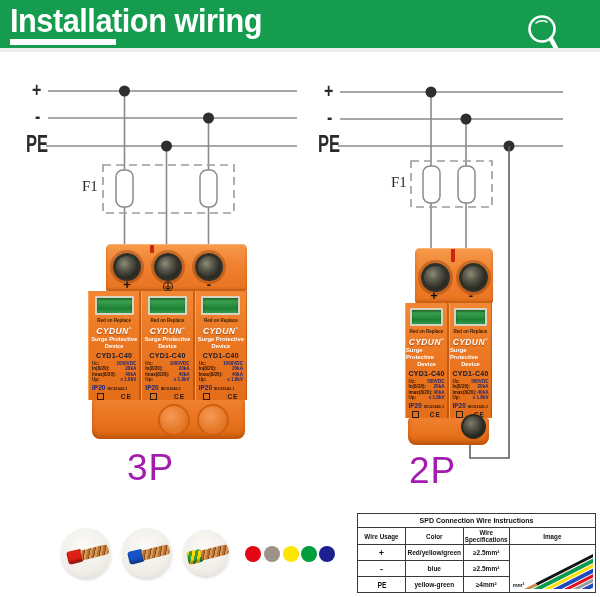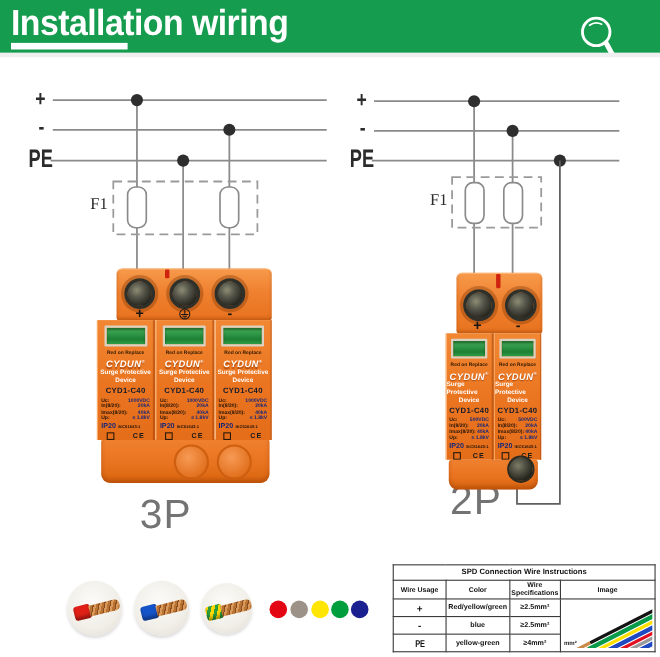--- a/index.html
+++ b/index.html
@@ -14,21 +14,21 @@
   .banner-underline{position:absolute;left:10px;top:39px;width:106px;height:6px;background:#fff;}
   .magnifier{position:absolute;left:522px;top:12px;}
 
   
   svg.wires{position:absolute;left:0;top:0;z-index:1;}
 
   .diag-label{position:absolute;z-index:2;color:#2b2b2b;white-space:nowrap;}
   .sym{font-size:20px;font-weight:600;transform:scaleX(.8);transform-origin:left;}
   .pe{font-size:23px;font-weight:600;transform:scaleX(.72);transform-origin:left;}
   .f1{font-family:"Liberation Serif",serif;font-size:15px;}
-  .pole-label{font-size:37px;color:#737373;letter-spacing:1px;}
+  .pole-label{font-size:37px;color:#a21caf;letter-spacing:1px;}
 
   
   .tblock{position:absolute;z-index:3;background:linear-gradient(180deg,#f79a4b 0%,#ef8130 45%,#e8731f 100%);
        border-radius:5px 5px 2px 2px;box-shadow:inset 0 1px 0 #fbb573, inset 0 -2px 3px rgba(150,60,0,.45);}
   .redmark{position:absolute;background:#cf2310;border-radius:1px;}
   .screw{position:absolute;border-radius:50%;
        background:radial-gradient(circle at 38% 35%, #8d8d74 0%, #55554a 35%, #26261e 75%);
        border:3px solid #30302a;box-shadow:0 0 0 3px rgba(120,50,0,.35);}
   .tsym{position:absolute;z-index:4;color:#141414;font-weight:700;font-size:13px;transform:translateX(-50%);}
   .earth-ic{position:absolute;z-index:4;transform:translateX(-50%);}
@@ -158,21 +158,21 @@
 
 <div class="diag-label sym" style="left:32px;top:79px;">+</div>
 <div class="diag-label sym" style="left:35px;top:105px;">-</div>
 <div class="diag-label pe" style="left:26px;top:131px;">PE</div>
 <div class="diag-label f1" style="left:82px;top:178px;">F1</div>
 <div class="diag-label sym" style="left:324px;top:80px;">+</div>
 <div class="diag-label sym" style="left:327px;top:106px;">-</div>
 <div class="diag-label pe" style="left:318px;top:131px;">PE</div>
 <div class="diag-label f1" style="left:391px;top:174px;">F1</div>
 <div class="diag-label pole-label" style="left:127px;top:447px;">3P</div>
-<div class="diag-label pole-label" style="left:409px;top:434px;">2P</div>
+<div class="diag-label pole-label" style="left:409px;top:450px;">2P</div>
 
 <div class="dbase" style="left:92px;top:399px;width:153px;height:40px;">
   <div class="knob" style="left:66px;top:5px;width:28px;height:28px;"></div>
   <div class="knob" style="left:105px;top:5px;width:28px;height:28px;"></div>
 </div>
 <div class="tblock" style="left:106px;top:244px;width:141px;height:47px;">
   <div class="redmark" style="left:44px;top:1px;width:4px;height:8px;"></div>
   <div class="screw" style="left:7px;top:9px;width:22px;height:22px;"></div>
   <div class="screw" style="left:48px;top:9px;width:22px;height:22px;"></div>
   <div class="screw" style="left:89px;top:9px;width:22px;height:22px;"></div>

